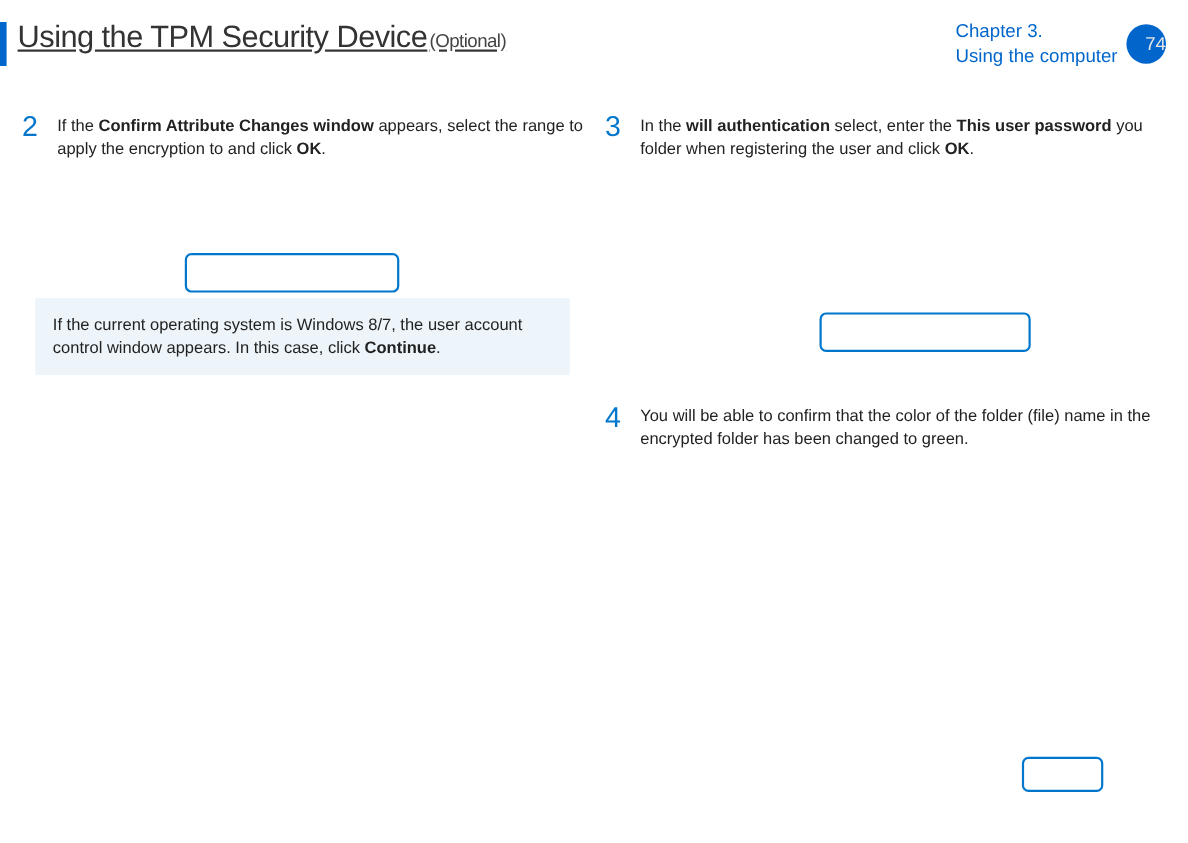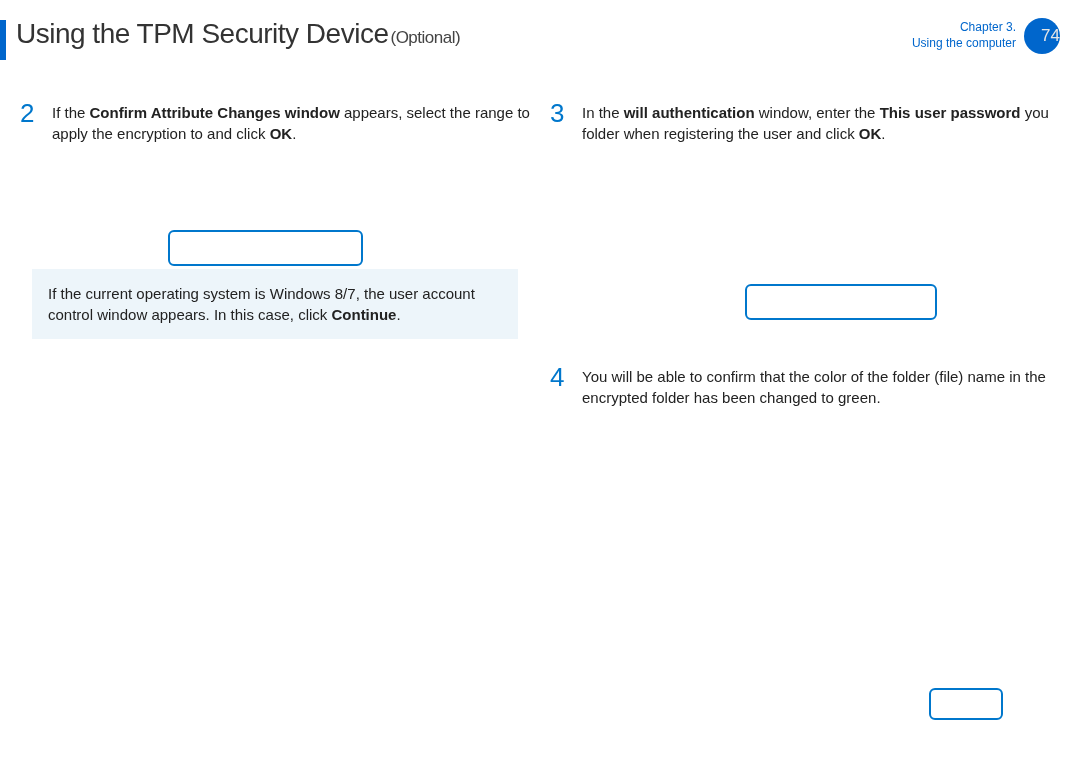--- a/index.html
+++ b/index.html
@@ -29,36 +29,36 @@
       height: 40px;
       background: #0066cc;
       margin-right: 10px;
       margin-top: 2px;
     }
     .title {
       font-size: 28px;
       color: #333;
       font-weight: normal;
       letter-spacing: -0.5px;
+      text-decoration: underline;
     }
     .title-optional {
       font-size: 17px;
       color: #444;
       margin-left: 2px;
       vertical-align: baseline;
     }
     .header-right {
       display: flex;
       align-items: center;
       gap: 8px;
     }
     .chapter-info {
-      text-align: right;
       color: #0066cc;
-      font-size: 12px;
+      font-size: 17px;
       line-height: 1.3;
     }
     .page-number {
       width: 36px;
       height: 36px;
       border-radius: 50%;
       background: #0066cc;
       color: #e5e5e5;
       display: flex;
       align-items: center;
@@ -168,21 +168,21 @@
     </div>
     <div class="note-box">
       <span>If the current operating system is Windows 8/7, the user account control window appears. In this case, click </span><span class="bold">Continue</span><span>.</span>
     </div>
   </div>
 
   <div class="col">
     <div class="step">
       <div class="step-num">3</div>
       <div class="step-text">
-        <span>In the </span><span class="bold">will authentication</span><span> window, enter the </span><span class="bold">This user password</span><span> you folder when registering the user and click </span><span class="bold">OK</span><span>.</span>
+        <span>In the </span><span class="bold">will authentication</span><span> select, enter the </span><span class="bold">This user password</span><span> you folder when registering the user and click </span><span class="bold">OK</span><span>.</span>
       </div>
     </div>
     <div class="step step4">
       <div class="step-num">4</div>
       <div class="step-text">You will be able to conﬁrm that the color of the folder (ﬁle) name in the encrypted folder has been changed to green.</div>
     </div>
   </div>
 </div>
 
 <div class="highlight-box box-left"></div>

